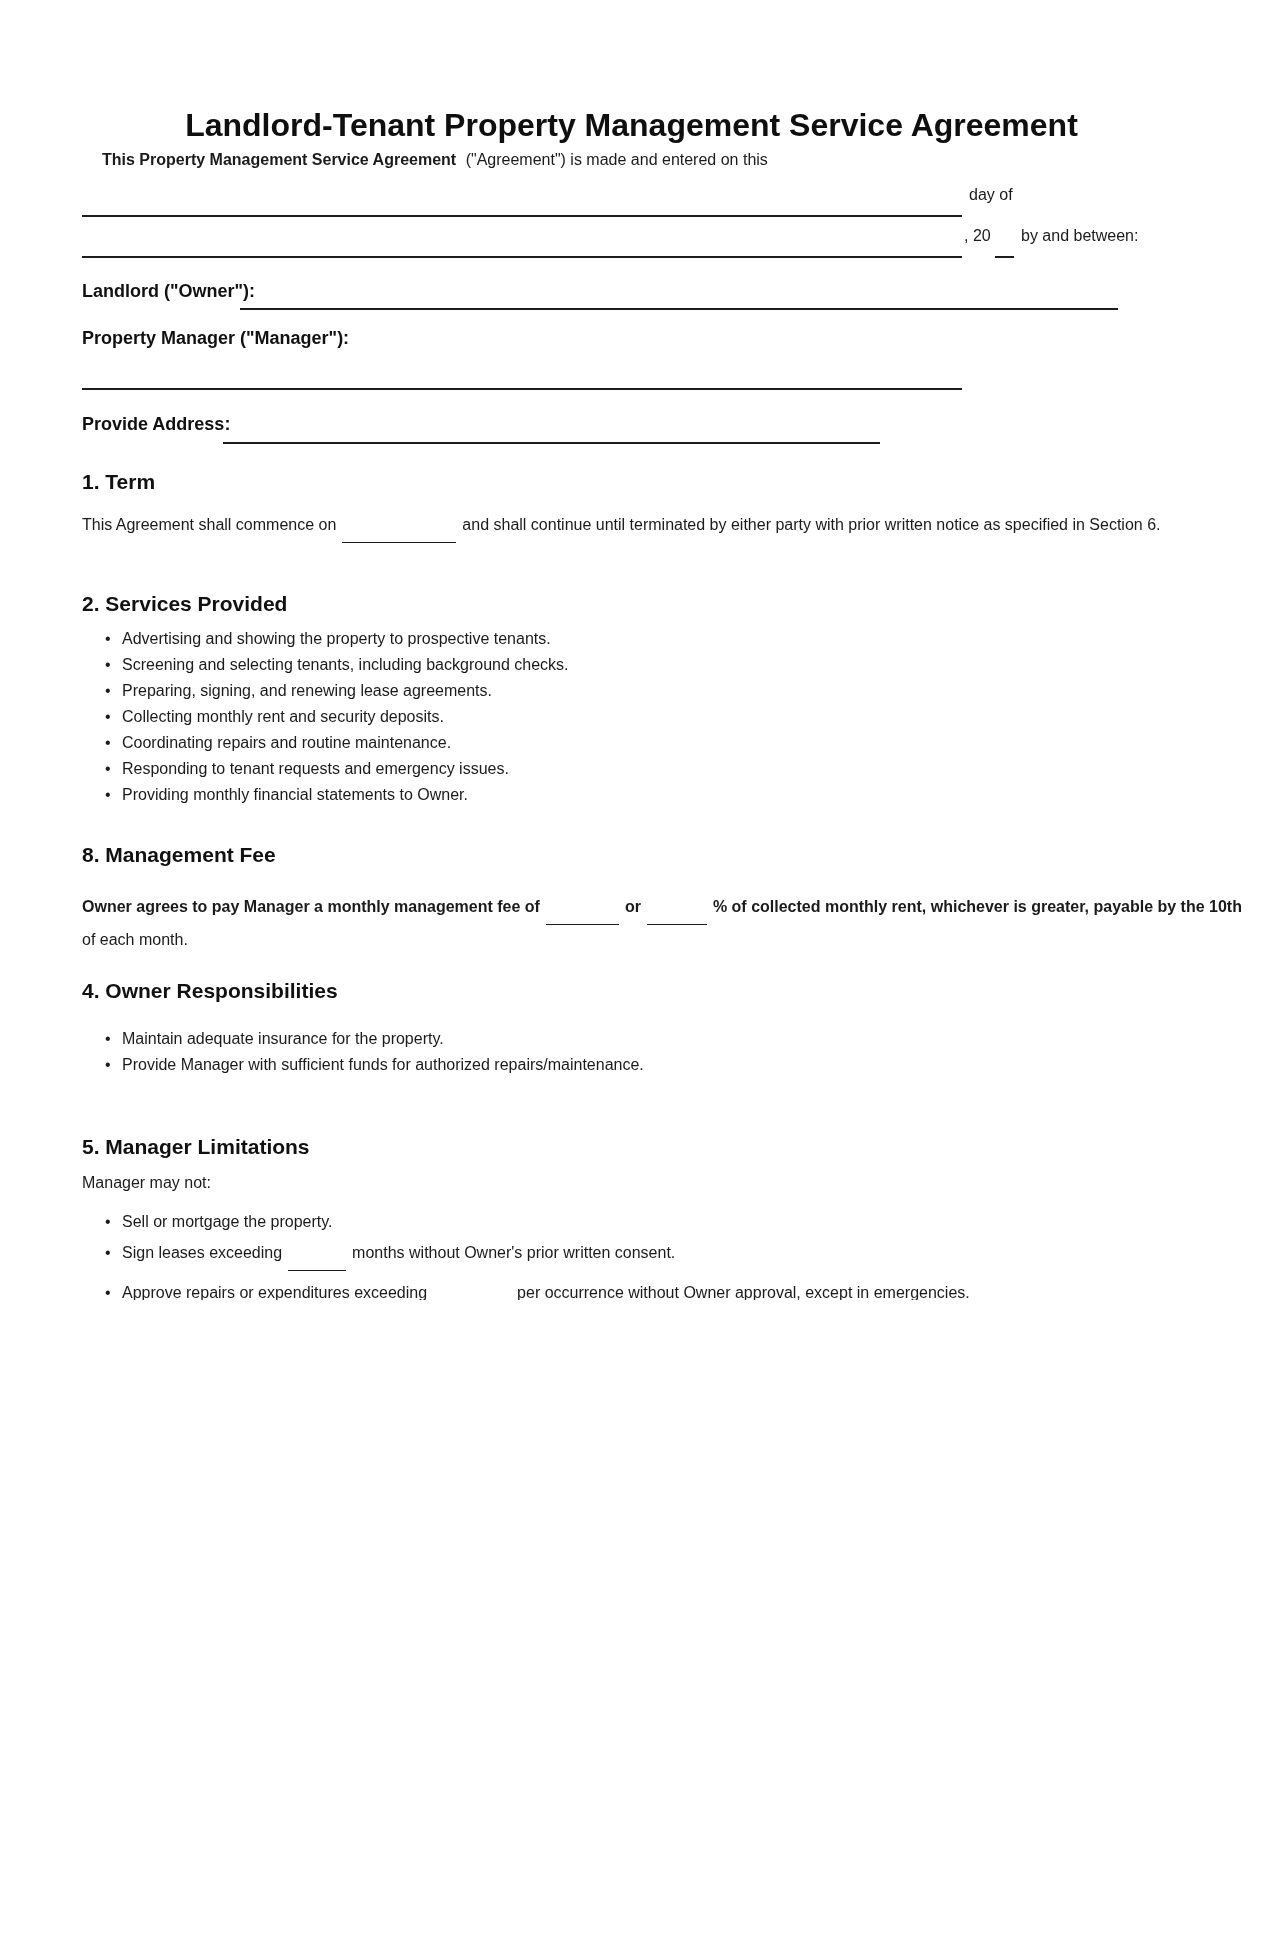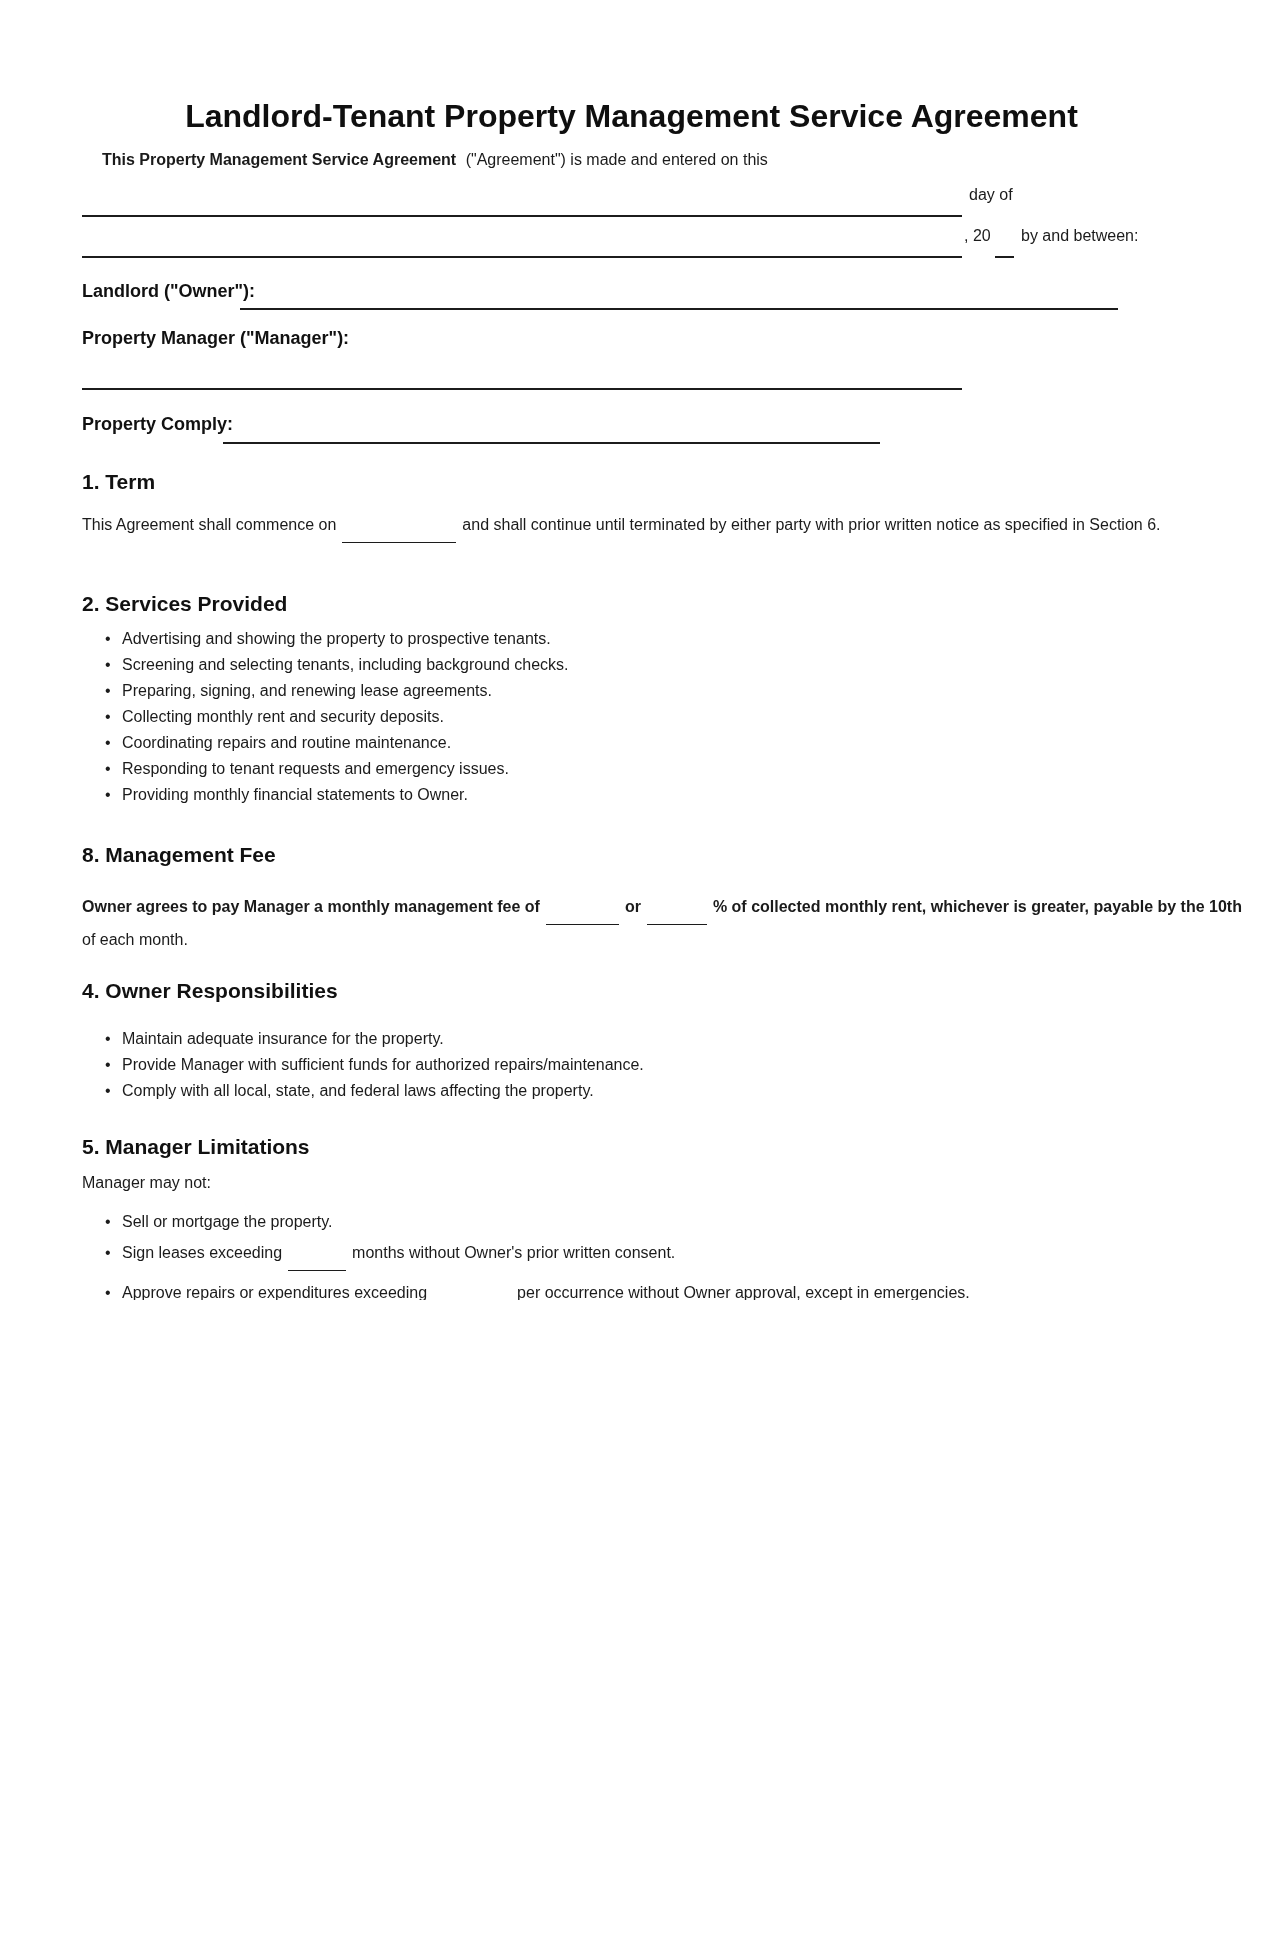--- a/index.html
+++ b/index.html
@@ -44,21 +44,21 @@
     font-size: 21px;
     font-weight: 700;
     line-height: 1;
     white-space: nowrap;
     color: #111111;
   }
   .title {
     position: absolute;
     left: 0; right: 0;
     top: 92px;
-    margin: 8px;
+    margin: 17px;
     text-align: center;
     font-size: 32px;
     font-weight: 700;
     line-height: 1;
     color: #0f0f0f;
   }
   .rule {
     position: absolute;
     height: 0;
     border-top: 2px solid #1c1c1c;
@@ -118,21 +118,21 @@
   <div class="t" style="left:964px; top:228px;">, 20</div>
   <div class="rule" style="left:995px; top:256px; width:19px;"></div>
   <div class="t" style="left:1021px; top:228px;">by and between:</div>
 
   <div class="lbl" style="left:82px; top:282px;">Landlord ("Owner"):</div>
   <div class="rule" style="left:240px; top:308px; width:878px;"></div>
 
   <div class="lbl" style="left:82px; top:329px;">Property Manager ("Manager"):</div>
   <div class="rule" style="left:82px; top:388px; width:880px;"></div>
 
-  <div class="lbl" style="left:82px; top:415px;">Property Comply:</div>
+  <div class="lbl" style="left:82px; top:415px;">Provide Address:</div>
   <div class="rule" style="left:223px; top:442px; width:657px;"></div>
 
   <div class="h" style="left:82px; top:471px;text-align:right;">1. Term</div>
   <div class="t" style="left:82px; top:517px;">
     <span>This Agreement shall commence on</span><span class="iblank" style="width:114px;"></span><span>and shall continue until terminated by either party with prior written notice as specified in Section 6.</span>
   </div>
 
   <div class="h" style="left:82px; top:593px;">2. Services Provided</div>
   <div class="list" style="top:626px;">
     <div class="li">Advertising and showing the property to prospective tenants.</div>
@@ -147,21 +147,20 @@
   <div class="h" style="left:82px; top:844px;">8. Management Fee</div>
   <div class="t" style="left:82px; top:899px;font-weight:bold;">
     <span>Owner agrees to pay Manager a monthly management fee of</span><span class="iblank" style="width:73px;"></span><span>or</span><span class="iblank" style="width:60px;"></span><span>% of collected monthly rent, whichever is greater, payable by the 10th</span>
   </div>
   <div class="t" style="left:82px; top:932px;">of each month.</div>
 
   <div class="h" style="left:82px; top:980px;">4. Owner Responsibilities</div>
   <div class="list" style="top:1014px;margin-top:12px;">
     <div class="li">Maintain adequate insurance for the property.</div>
     <div class="li">Provide Manager with sufficient funds for authorized repairs/maintenance.</div>
-    <div class="li">Comply with all local, state, and federal laws affecting the property.</div>
   </div>
 
   <div class="h" style="left:82px; top:1136px;">5. Manager Limitations</div>
   <div class="t" style="left:82px; top:1175px;">Manager may not:</div>
 
   <div class="li5" style="left:102px; top:1214px;">Sell or mortgage the property.</div>
   <div class="li5" style="left:102px; top:1245px;">
     <span>Sign leases exceeding</span><span class="iblank" style="width:58px;"></span><span>months without Owner's prior written consent.</span>
   </div>
   <div class="li5" style="left:102px; top:1285px;">

